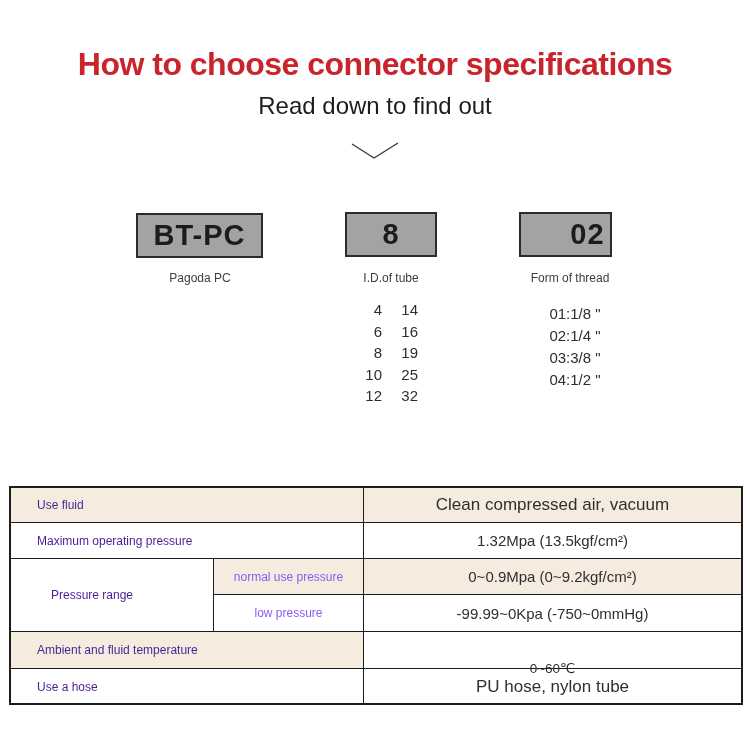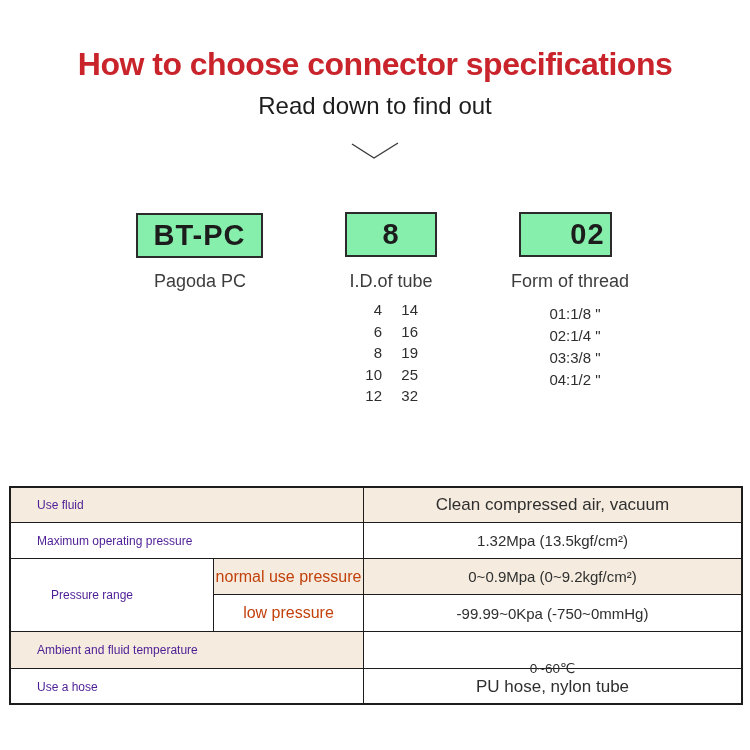--- a/index.html
+++ b/index.html
@@ -11,29 +11,29 @@
     position:absolute;top:46px;left:0;width:750px;text-align:center;
     font-size:32px;font-weight:700;letter-spacing:-0.5px;color:#c9242b;
   }
   .subtitle{
     position:absolute;top:92px;left:0;width:750px;text-align:center;
     font-size:24px;font-weight:400;color:#1d1d1d;
   }
   .chevron{position:absolute;top:141px;left:351px;width:48px;height:22px;}
   
   .code-box{
-    position:absolute;box-sizing:border-box;border:2px solid #2b2b2b;background:#86efac;
+    position:absolute;box-sizing:border-box;border:2px solid #2b2b2b;background:#a3a3a3;
     display:flex;align-items:center;justify-content:center;
     font-weight:700;font-size:29px;color:#1c1c1c;letter-spacing:1px;
   }
   .box-1{left:136px;top:213px;width:127px;height:45px;}
   .box-2{left:345px;top:212px;width:92px;height:45px;}
   .box-3{left:519px;top:212px;width:93px;height:45px;padding-left:44px;}
   .box-label{
-    position:absolute;top:271px;text-align:center;font-size:18px;color:#3d3d3d;
+    position:absolute;top:271px;text-align:center;font-size:12px;color:#3d3d3d;
   }
   .label-1{left:125px;width:150px;}
   .label-2{left:316px;width:150px;}
   .label-3{left:495px;width:150px;}
   .tube-list{
     position:absolute;left:352px;top:299px;width:80px;
     display:flex;flex-direction:column;
   }
   .tube-row{
     display:grid;grid-template-columns:30px 30px;column-gap:6px;
@@ -54,21 +54,21 @@
     background:#fff;
   }
   .cell{
     box-sizing:border-box;display:flex;align-items:center;
     border-right:1.5px solid #1c1c1c;border-bottom:1.5px solid #1c1c1c;
   }
   .cell.no-r{border-right:none;}
   .cell.no-b{border-bottom:none;}
   .stripe{background:#f5ecdf;}
   .lab{padding-left:26px;font-size:12px;color:#4c1d95;text-align:right;}
-  .sub-lab{justify-content:center;font-size:16px;color:#c2410c;}
+  .sub-lab{justify-content:center;font-size:12px;color:#8b5cf6;}
   .val{justify-content:center;text-align:center;color:#2f2f2f;}
   .val-lg{font-size:17px;}
   .val-md{font-size:15px;}
   .val-sm{font-size:13.5px;margin-top:36px;}
   .span2{grid-column:1 / 3;}
   .col2{grid-column:2;}
   .col3{grid-column:3;}
   .prange{grid-column:1;grid-row:3 / 5;padding-left:40px;}
 </style>
 </head>

